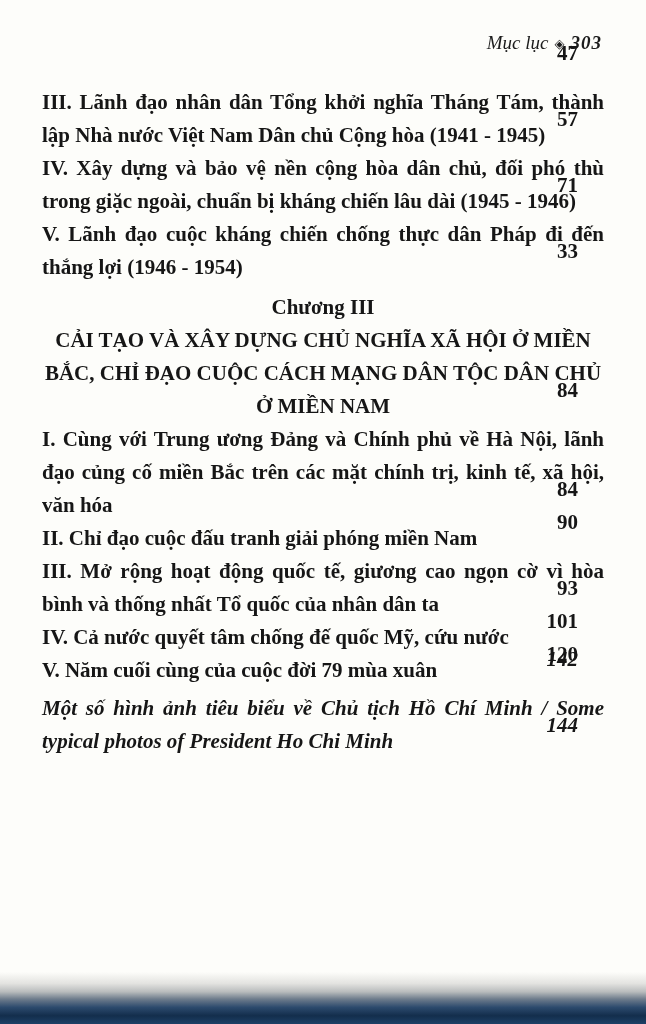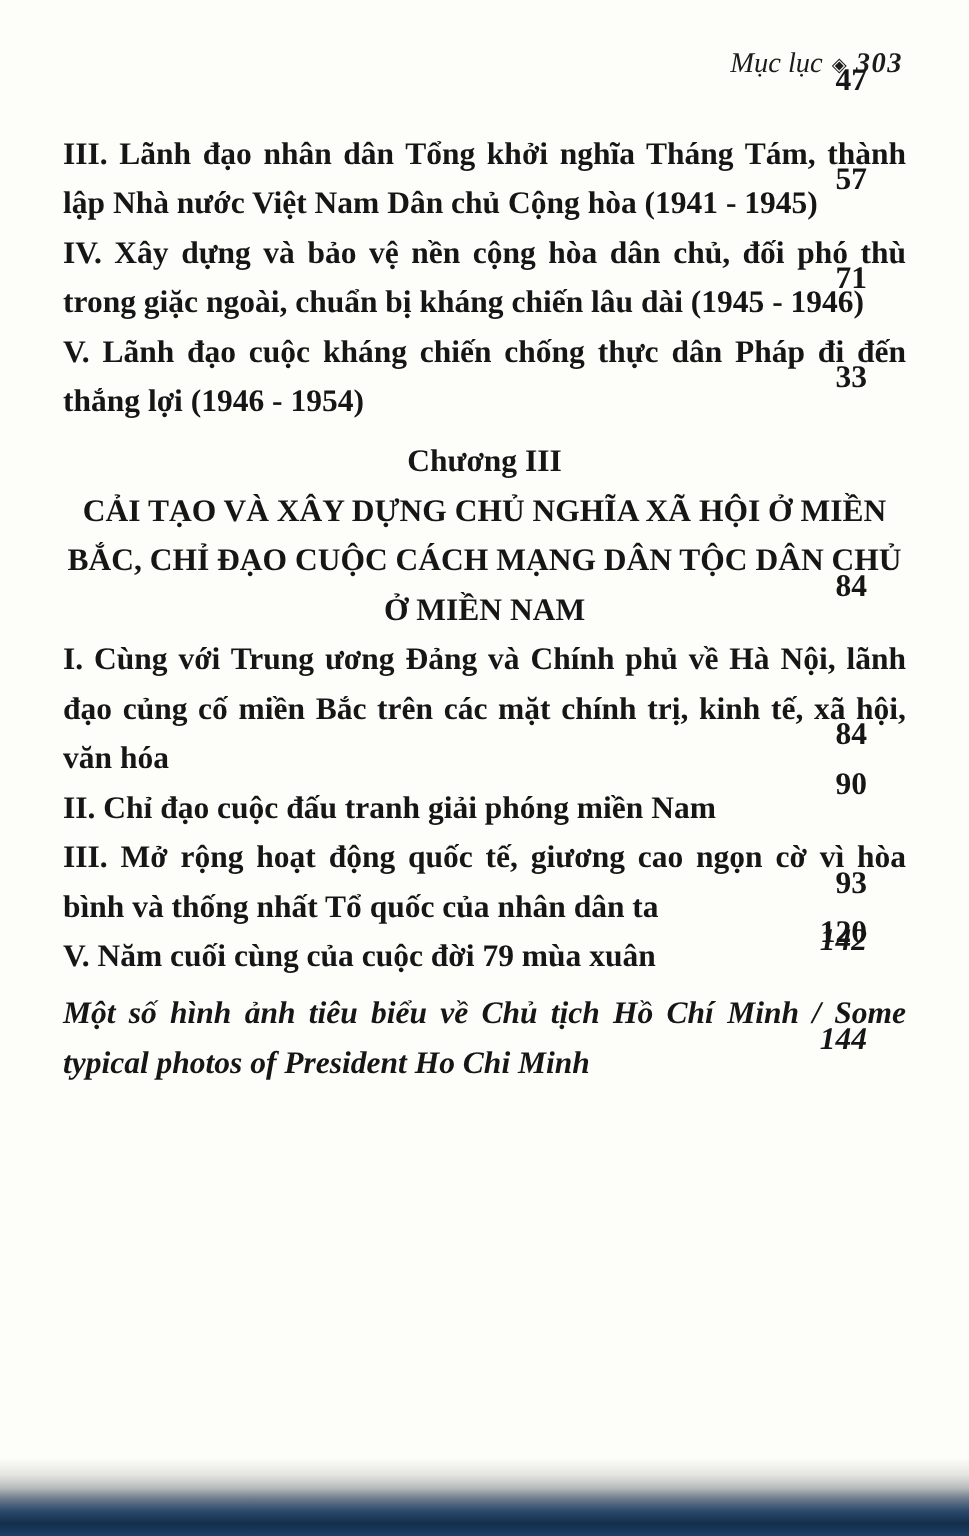--- a/index.html
+++ b/index.html
@@ -124,20 +124,24 @@
   </div>
       <div class="entry type-item">
     <span class="text">II. Chỉ đạo cuộc đấu tranh giải phóng miền Nam</span>
     <span class="num">90</span>
   </div>
       <div class="entry type-item">
     <span class="text">III. Mở rộng hoạt động quốc tế, giương cao ngọn cờ vì hòa bình và thống nhất Tổ quốc của nhân dân ta</span>
     <span class="num">93</span>
   </div>
       <div class="entry type-item">
+    <span class="text">IV. Cả nước quyết tâm chống đế quốc Mỹ, cứu nước</span>
+    <span class="num">101</span>
+  </div>
+      <div class="entry type-item">
     <span class="text">V. Năm cuối cùng của cuộc đời 79 mùa xuân</span>
     <span class="num">120</span>
   </div>
       <div class="entry type-ref">
     <span class="num">142</span>
   </div>
       <div class="entry type-ref">
     <span class="text">Một số hình ảnh tiêu biểu về Chủ tịch Hồ Chí Minh / Some typical photos of President Ho Chi Minh</span>
     <span class="num">144</span>
   </div>

